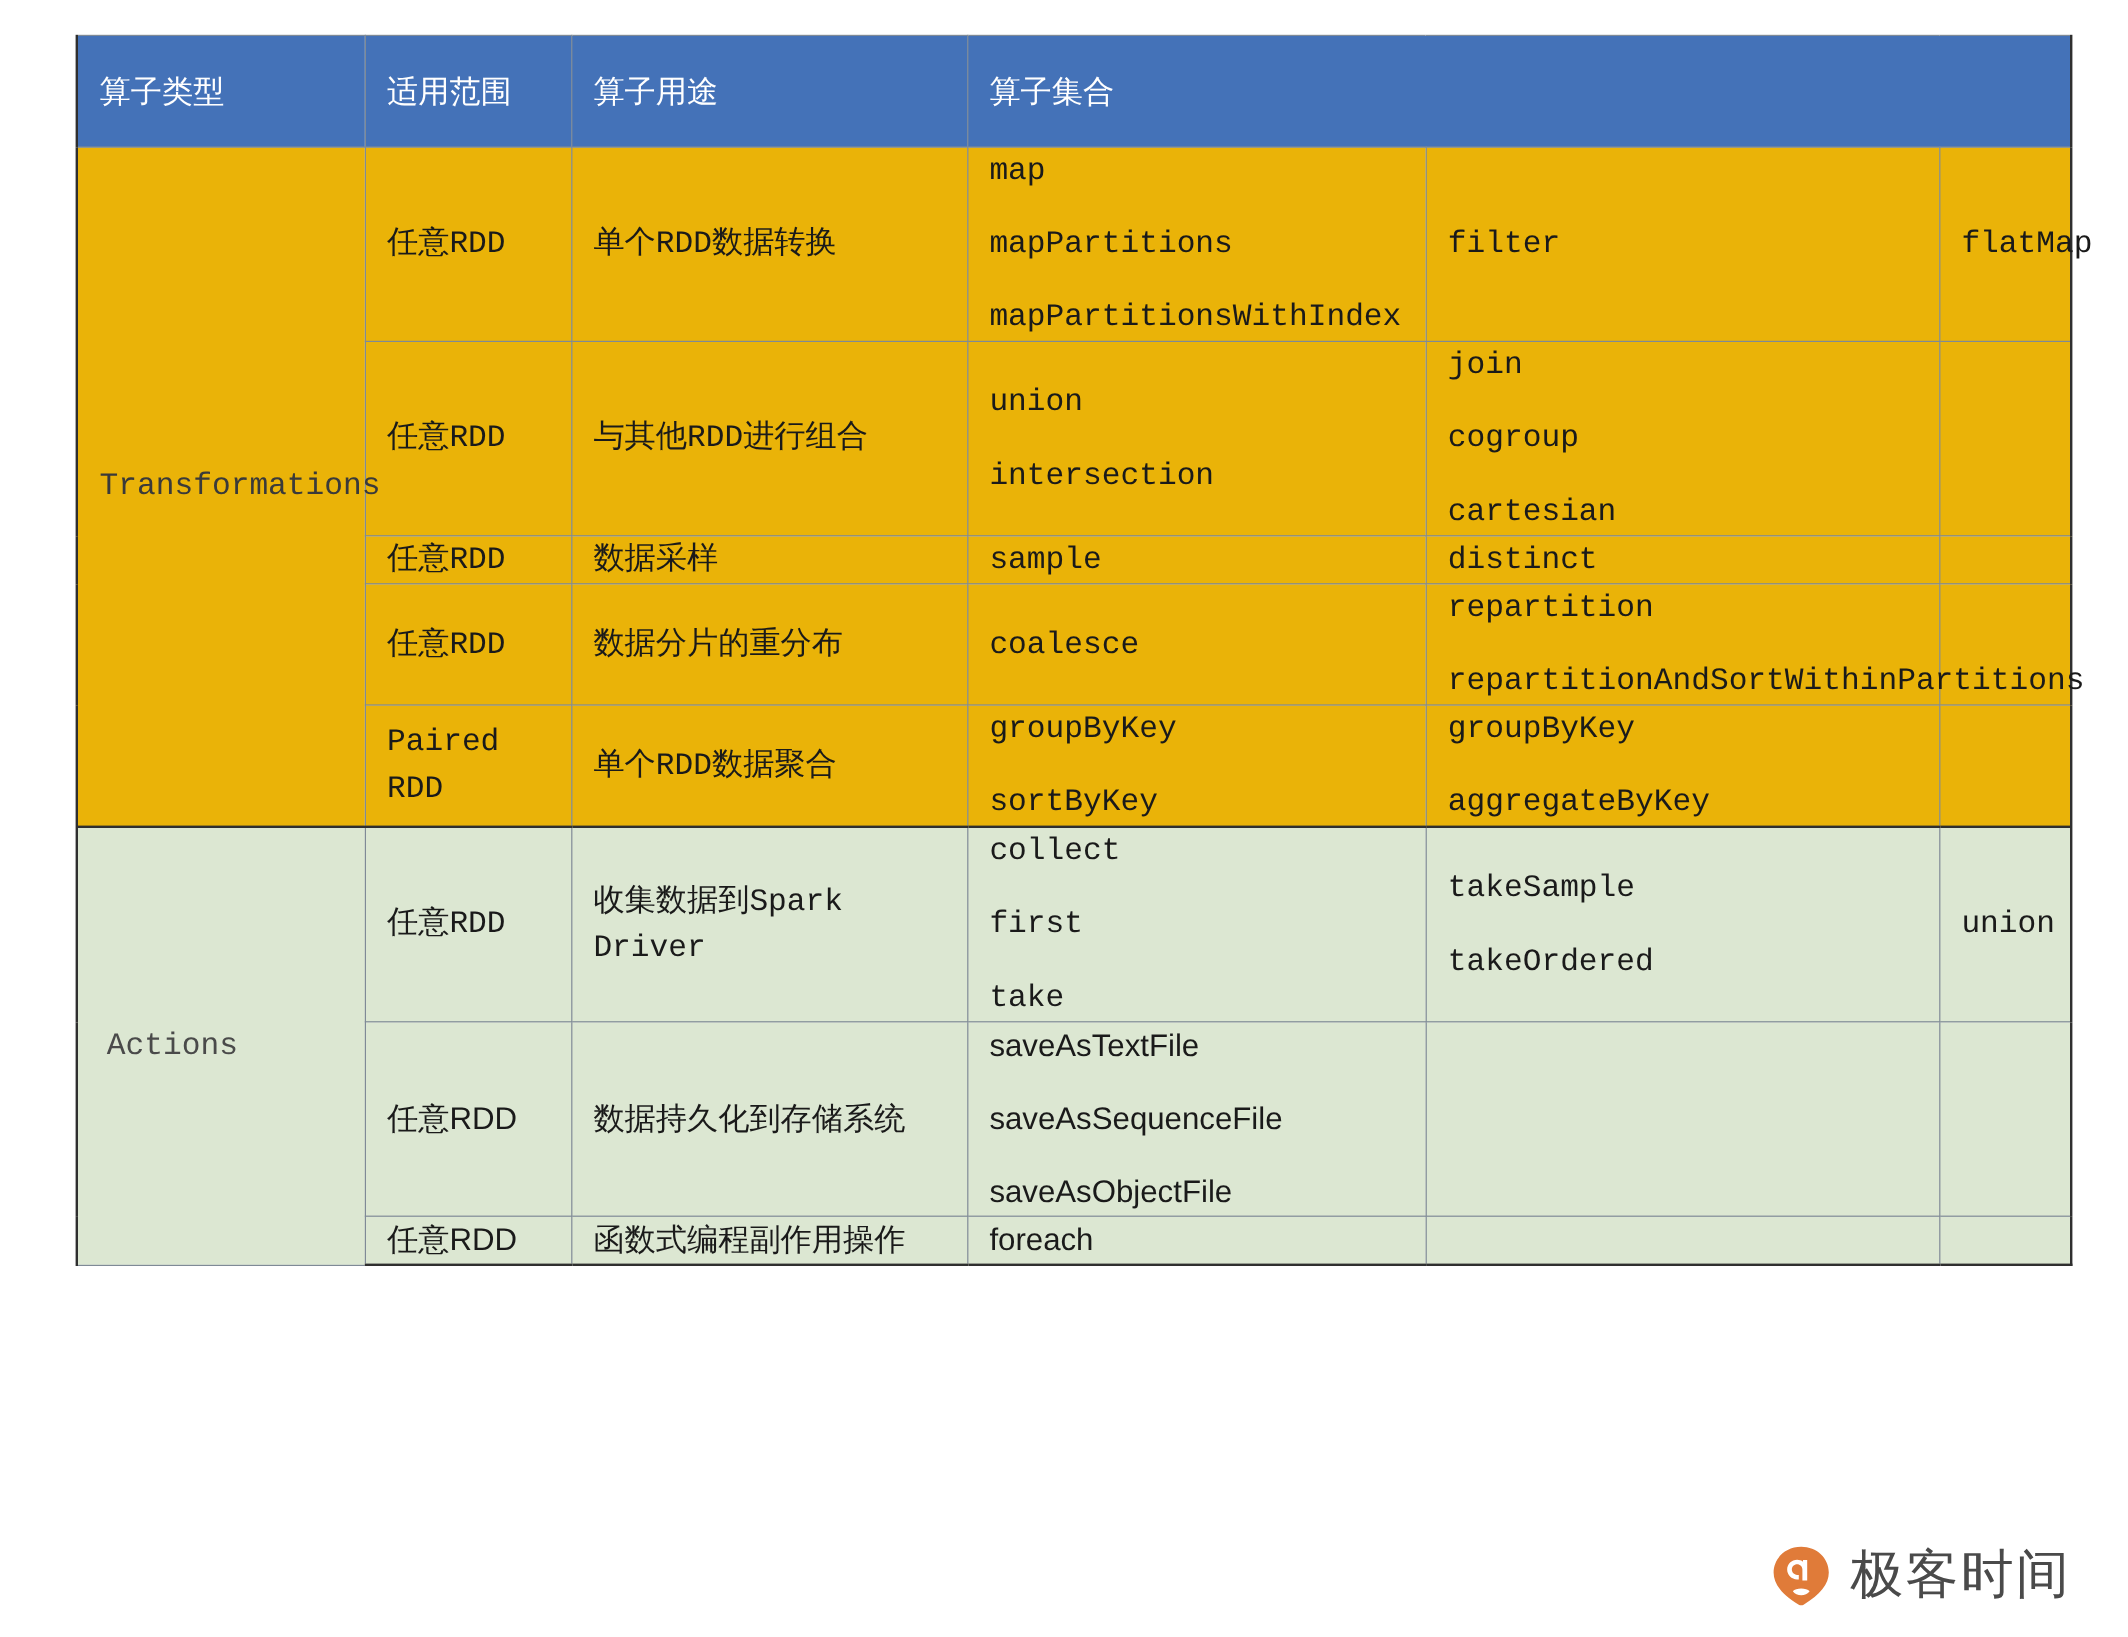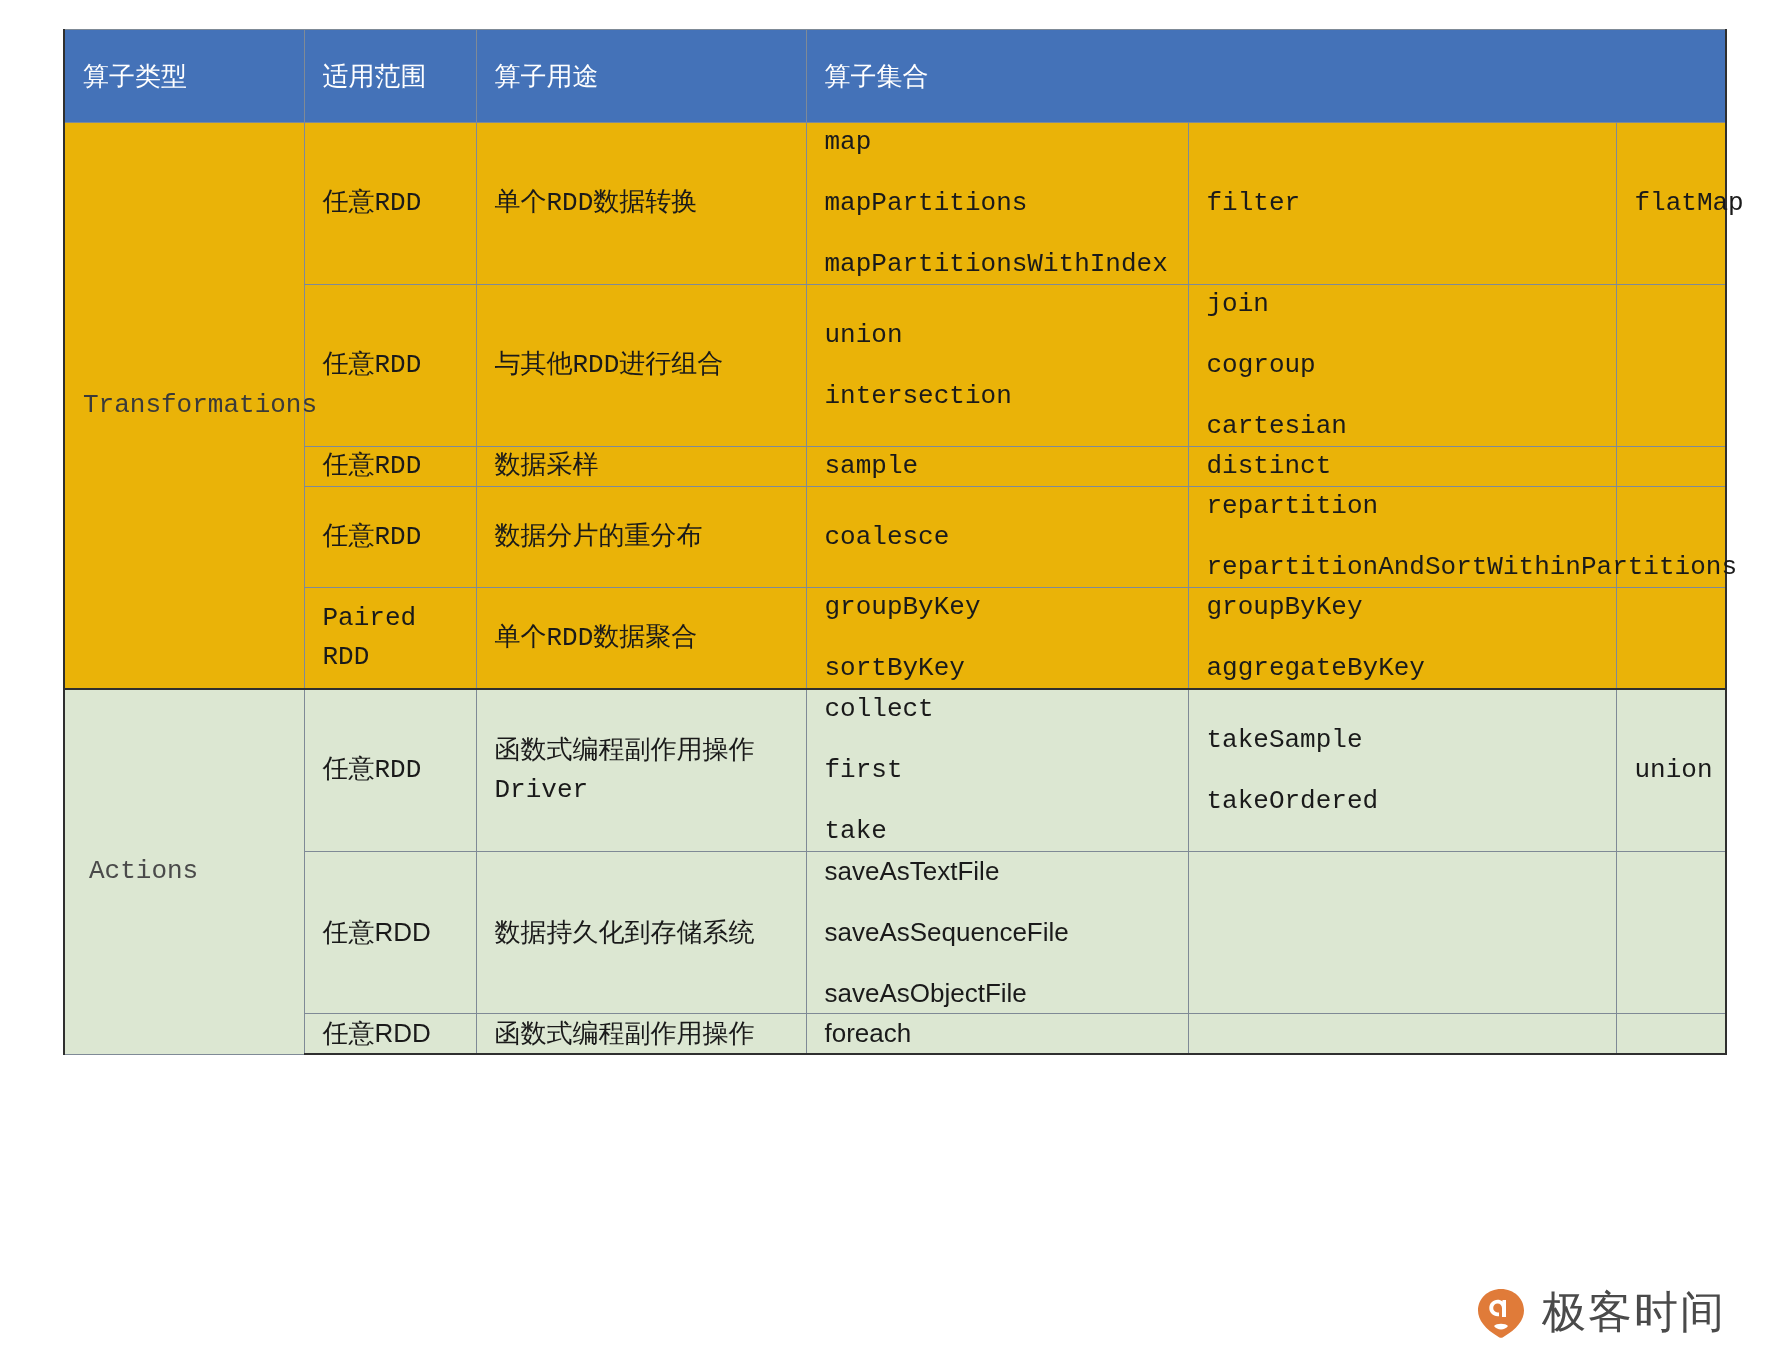--- a/index.html
+++ b/index.html
@@ -219,21 +219,21 @@
           </td>
           <td class="ops edge-right"></td>
         </tr>
       </tbody>
 
       <tbody>
 
         <tr class="sec-act sec-divider">
           <td class="cat-cell edge-left" rowspan="3">Actions</td>
           <td>任意RDD</td>
-          <td>函数式编程副作用操作 Driver</td>
+          <td>收集数据到Spark Driver</td>
           <td class="ops">
             <span>collect</span>
             <span>first</span>
             <span>take</span>
           </td>
           <td class="ops">
             <span>takeSample</span>
             <span>takeOrdered</span>
           </td>
           <td class="ops edge-right">

